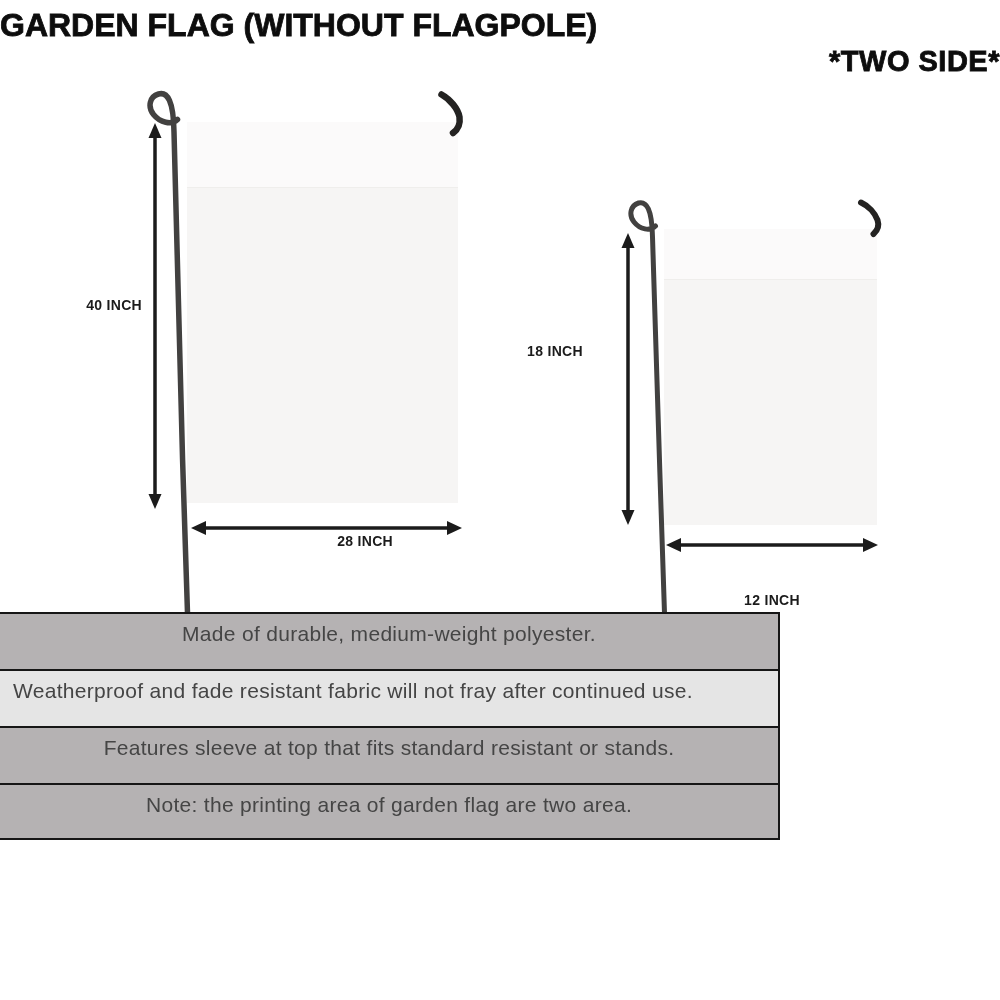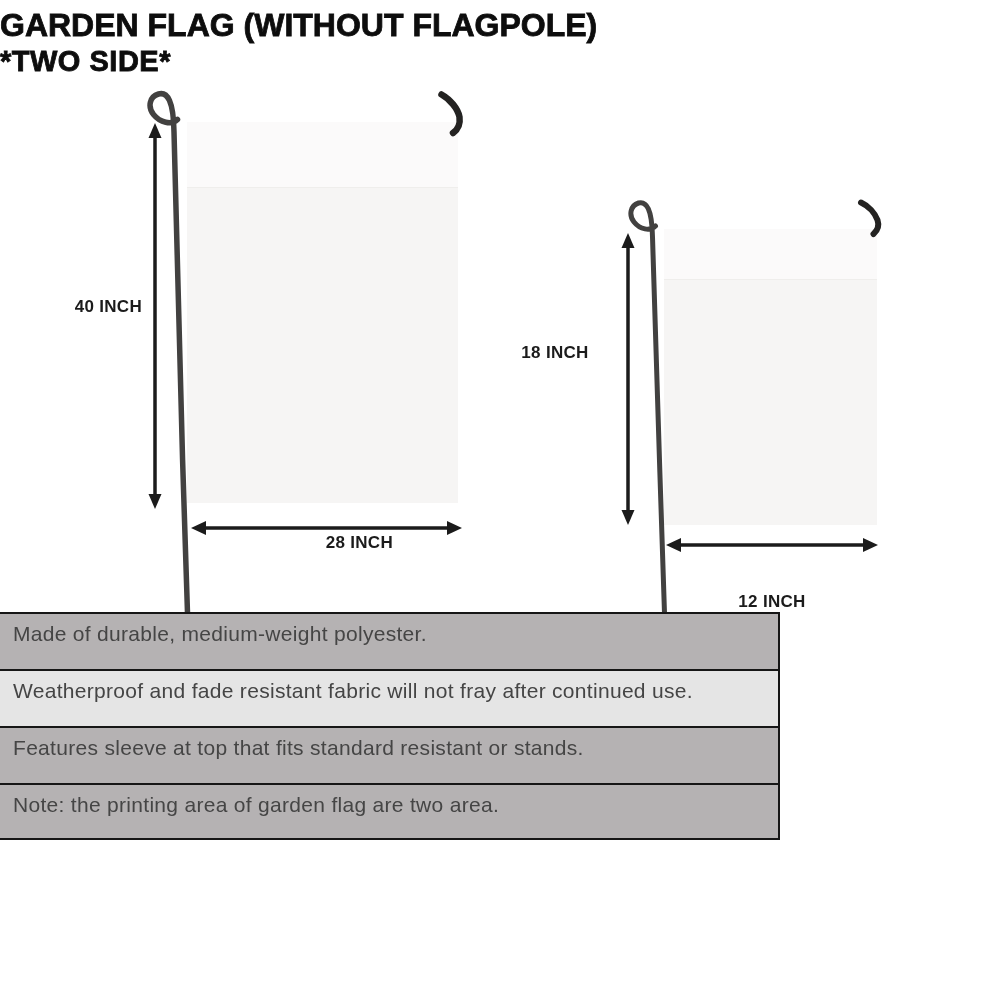--- a/index.html
+++ b/index.html
@@ -7,63 +7,63 @@
     position:relative;width:1000px;height:1000px;overflow:hidden;
     background:#ffffff;font-family:"Liberation Sans",sans-serif;
   }
   
   .title-line1{
     position:absolute;top:7px;left:0;width:1000px;text-align:left;
     font-size:32px;font-weight:bold;color:#0d0d0d;letter-spacing:0px;
     -webkit-text-stroke:0.8px #0d0d0d;
   }
   .title-line2{
-    position:absolute;top:45px;left:0;width:1000px;text-align:left;
+    position:absolute;top:45px;left:0;width:1000px;text-align:right;
     font-size:29px;font-weight:bold;color:#0d0d0d;letter-spacing:0.5px;
     -webkit-text-stroke:0.8px #0d0d0d;
   }
   
   .flag{position:absolute;background:var(--flag-fill,#f6f5f4);}
   .flag::before{ 
     content:"";position:absolute;top:0;left:0;right:0;height:17%;
     background:var(--flag-sleeve,#fbfafa);
     border-bottom:1px solid #efeeec;
   }
   .flag.large{left:187px;top:122px;width:271px;height:381px;}
   .flag.small{left:664px;top:229px;width:213px;height:296px;}
   
   .gfx{position:absolute;left:0;top:0;width:1000px;height:1000px;pointer-events:none;}
   .pole{fill:none;stroke:var(--pole,#424140);stroke-linecap:round;}
   .hook{fill:none;stroke:#242322;stroke-linecap:round;}
   .dim-line{stroke:var(--arrow,#1b1b1b);stroke-width:3.5;}
   .dim-head{fill:var(--arrow,#1b1b1b);}
   
   .dim-label{
-    position:absolute;font-size:17px;font-weight:bold;color:var(--arrow,#1b1b1b);
+    position:absolute;font-size:14px;font-weight:bold;color:var(--arrow,#1b1b1b);
     letter-spacing:0.3px;
   }
   .lbl-40{left:28px;top:297px;width:114px;text-align:right;}
   .lbl-28{left:251px;top:533px;width:142px;text-align:right;}
   .lbl-18{left:498px;top:343px;width:114px;text-align:center;}
   .lbl-12{left:701px;top:548px;width:142px;text-align:center;margin-top:44px;}
   
   .feature-table{
     position:absolute;left:0;top:612px;width:780px;
     border-right:2.5px solid var(--border,#161616);
     box-sizing:border-box;
   }
   .feature-row{
     height:57px;box-sizing:border-box;
     border-top:2.5px solid var(--border,#161616);
     padding:8px 13px 0 13px;
     font-size:21px;color:var(--text,#454545);letter-spacing:0.3px;
     white-space:nowrap;overflow:hidden;
   }
   .feature-row:last-child{border-bottom:2.5px solid var(--border,#161616);}
-  .feature-row.gray{background:var(--row-gray,#b5b2b3);}
+  .feature-row.gray{background:var(--row-gray,#b5b2b3);text-align:center;}
   .feature-row.white{background:#e5e5e5;}
 </style>
 </head>
 <body>
 
 <div class="canvas">
 
   <div class="title-line1">GARDEN FLAG (WITHOUT FLAGPOLE)</div>
   <div class="title-line2">*TWO SIDE*</div>
 

